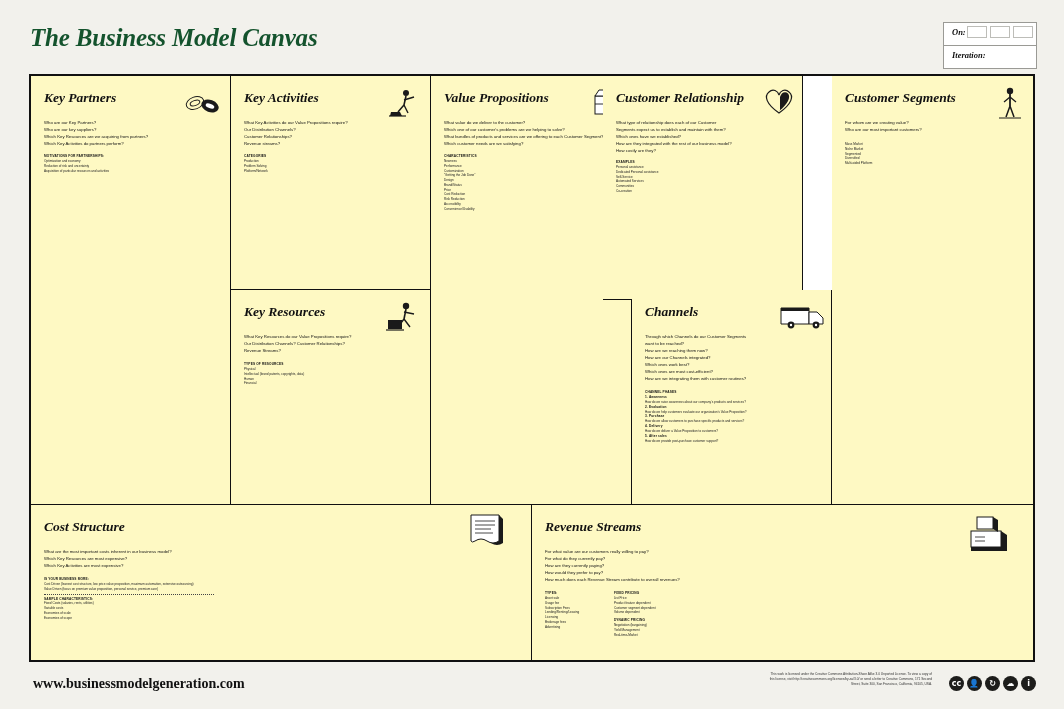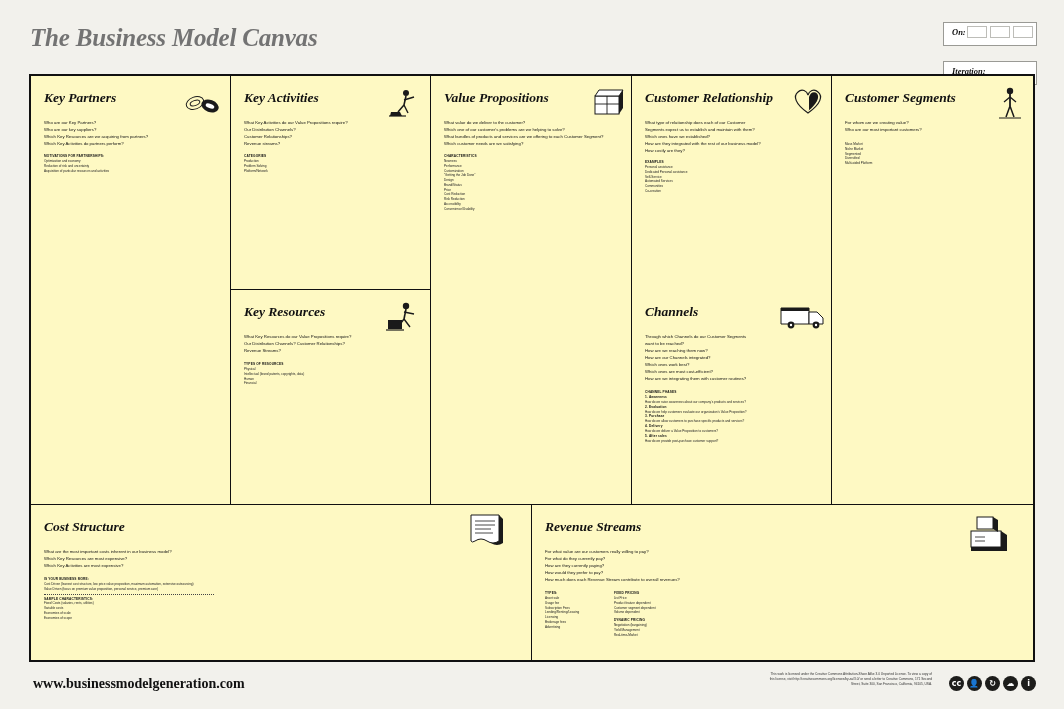--- a/index.html
+++ b/index.html
@@ -12,35 +12,35 @@
     position:relative;
   }
   .canvas{position:absolute;left:0;top:0;width:1064px;height:709px;}
 
   
   .title{
     position:absolute;left:30px;top:24px;
     font-family:"Liberation Serif", serif;
     font-weight:bold;font-style:italic;
     font-size:25px;letter-spacing:-0.2px;
-    color:#737373;
+    color:#14532d;
   }
   .hdr-box{
     position:absolute;background:#fff;border:1px solid #9a9a95;
   }
   .hdr-label{
     position:absolute;left:8px;top:6px;
     font-family:"Liberation Serif", serif;
     font-style:italic;font-weight:bold;
     font-size:10.5px;color:#111;
   }
   #box-designed-for{left:362px;top:22px;width:357px;height:45px;}
   #box-designed-by{left:726px;top:22px;width:210px;height:45px;}
   #box-on{left:943px;top:22px;width:92px;height:22px;}
-  #box-iter{left:943px;top:45px;width:92px;height:22px;margin-top:16px;}
+  #box-iter{left:943px;top:45px;width:92px;height:22px;}
   .hdr-label.small{font-size:8.5px;top:4px;}
   .hdr-rules{position:absolute;right:3px;top:3px;display:flex;gap:3px;}
   .hdr-rule{width:18px;height:10px;border:1px solid #bdbdb8;background:#fff;}
 
   
   .outer{
     position:absolute;left:29px;top:74px;width:1006px;height:588px;
     border:2px solid #111;background:#fff;box-sizing:border-box;
   }
   .cell{
@@ -66,21 +66,21 @@
   .lists .col{display:inline-block;vertical-align:top;margin-right:10px;}
   .lists .ch{font-weight:bold;font-size:3.2px;letter-spacing:.15px;}
   .lists .it{color:#222;}
   .icon{position:absolute;}
 
   
   #cell-key-partners{left:0;top:0;width:200px;height:428px;}
   #cell-key-activities{left:200px;top:0;width:200px;height:214px;border-bottom:1px solid #111;}
   #cell-key-resources{left:200px;top:214px;width:200px;height:214px;}
   #cell-value-props{left:400px;top:0;width:201px;height:428px;}
-  #cell-customer-rel{left:601px;top:0;width:200px;height:224px;border-bottom:1px solid #111;}
+  #cell-customer-rel{left:572px;top:0;width:200px;height:224px;border-bottom:1px solid #111;}
   #cell-channels{left:601px;top:214px;width:200px;height:214px;}
   #cell-customer-seg{left:801px;top:0;width:201px;height:428px;border-right:none;}
   #cell-cost{left:0;top:428px;width:501px;height:156px;border-top:1px solid #111;padding-left:16px;}
   #cell-revenue{left:501px;top:428px;width:501px;height:156px;border-top:1px solid #111;border-right:none;}
 
   
   .footer-url{
     position:absolute;left:33px;top:676px;
     font-family:"Liberation Serif", serif;
     font-weight:bold;font-size:14px;color:#111;

